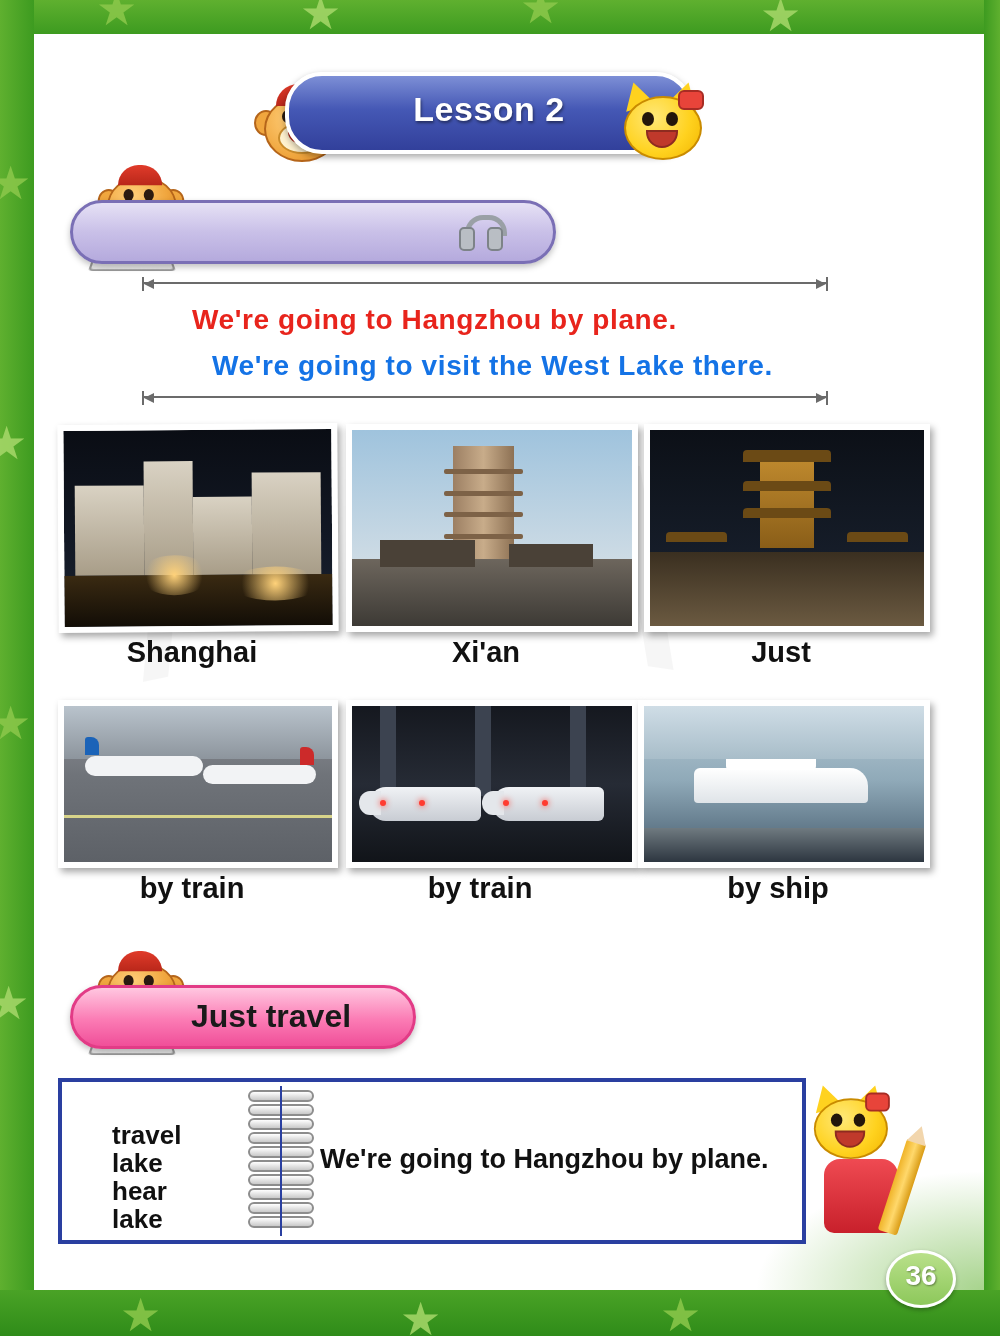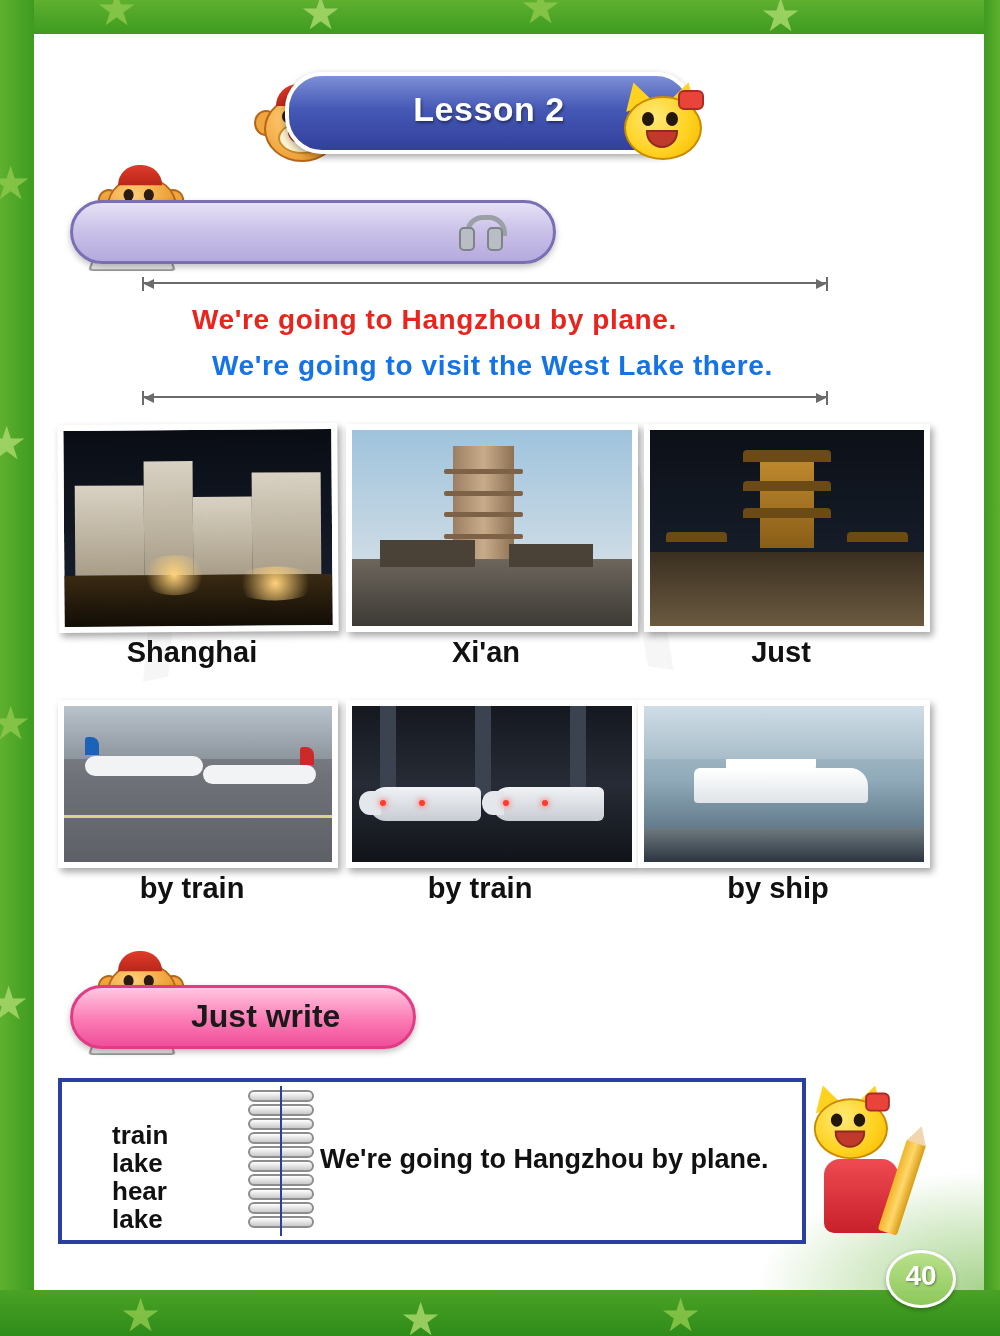--- a/index.html
+++ b/index.html
@@ -353,25 +353,25 @@
   <div class="hair"></div>
   <div class="muzzle"></div>
   <div class="eye l"></div>
     <div class="eye r"></div>
   <div class="mouth"></div>
 </div>
 <div class="toon-body" style="left:110px;top:1002px;background:#c0392b;"></div>
 <div class="toon-book" style="left:94px;top:1016px;"></div>
 
 <div class="sec-pill sec-write">
-  <div class="label">Just write</div>
+  <div class="label">Just travel</div>
 </div>
 
 <div class="writebox">
-  <div class="word" style="top:38px;">train</div>
+  <div class="word" style="top:38px;">travel</div>
   <div class="word" style="top:66px;">lake</div>
   <div class="word" style="top:94px;">hear</div>
   <div class="word" style="top:122px;">lake</div>
 
   <div class="spiral">
     <div class="ring" style="top:2px;"></div>
     <div class="ring" style="top:16px;"></div>
     <div class="ring" style="top:30px;"></div>
     <div class="ring" style="top:44px;"></div>
     <div class="ring" style="top:58px;"></div>
@@ -395,14 +395,14 @@
     <div class="mouthc"></div>
     <div class="bow"></div>
   </div>
   <div class="body"></div>
   <div class="pencil">
       <div class="tip"></div>
     </div>
 </div>
 
 <div class="pagenum">
-  <span>40</span>
+  <span>36</span>
 </div>
 
 </body></html>

